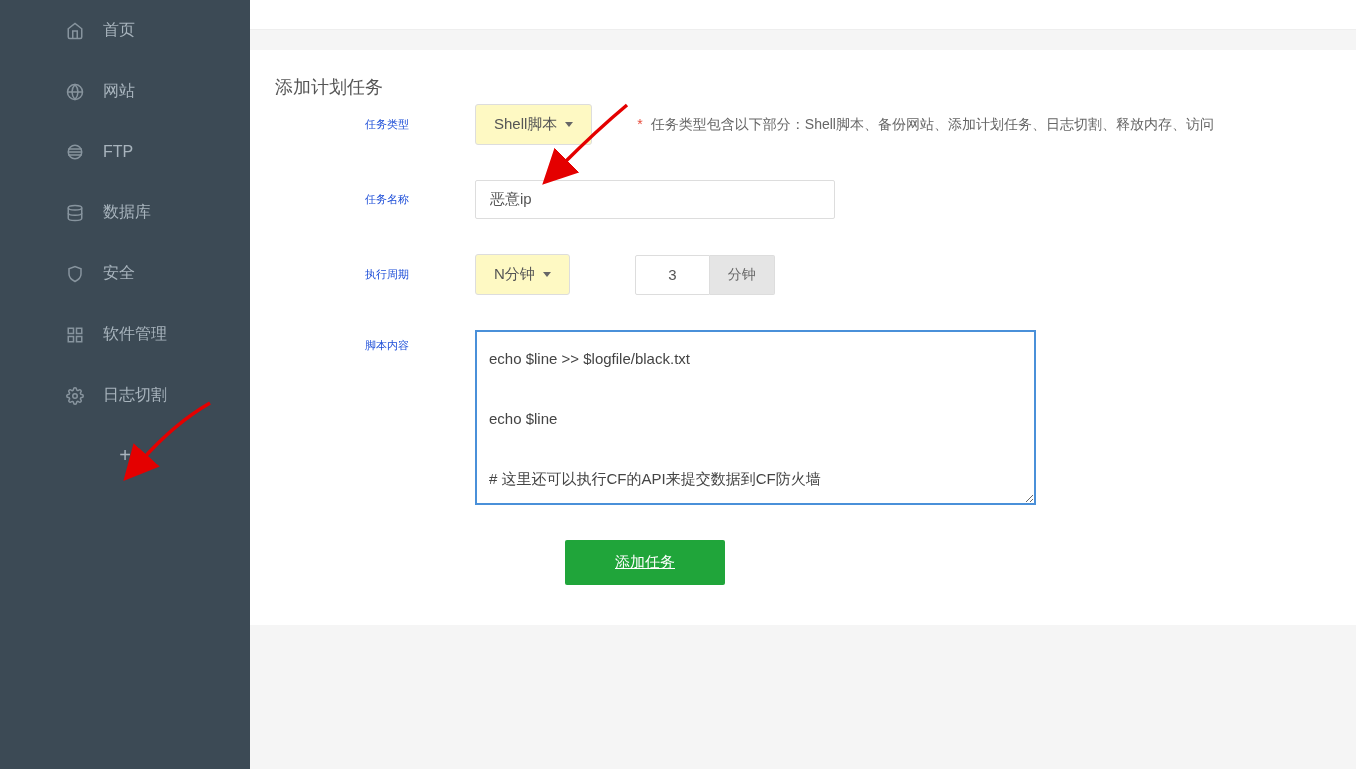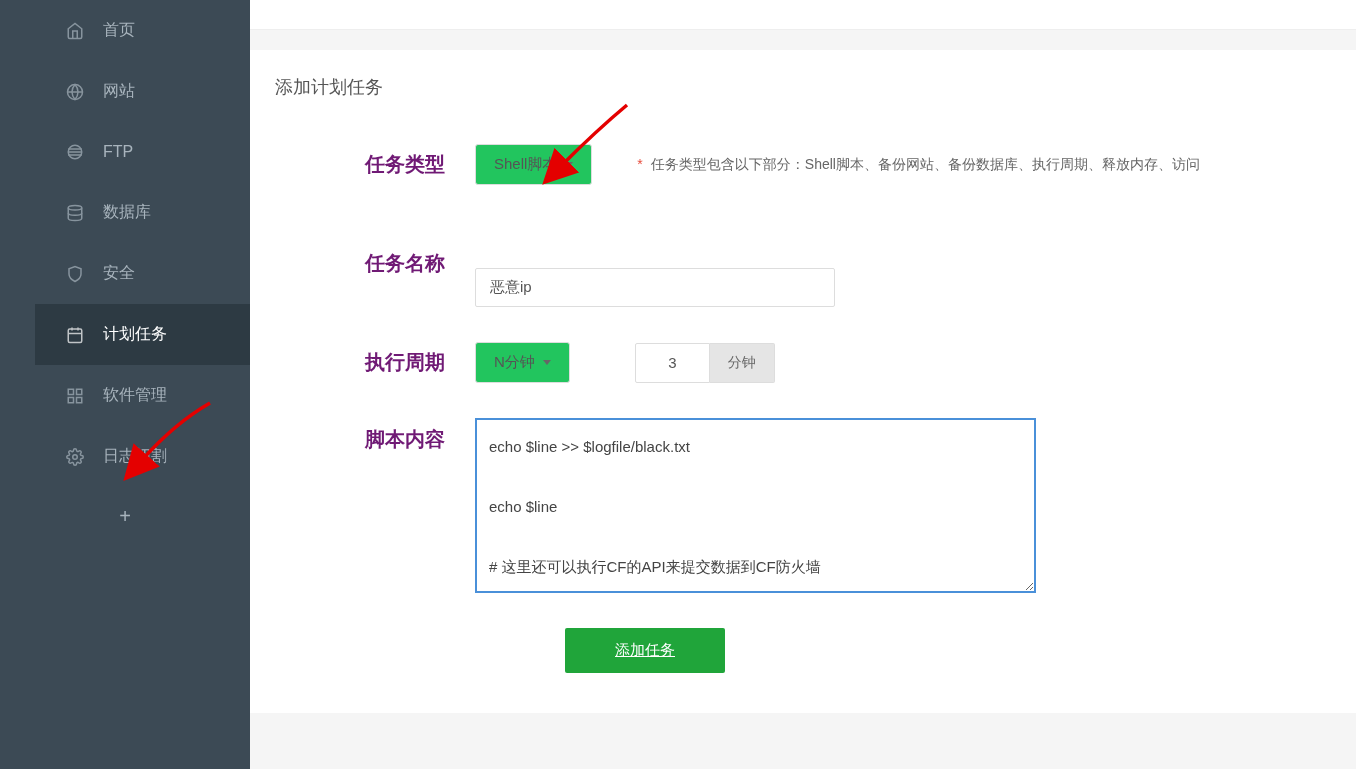--- a/index.html
+++ b/index.html
@@ -8,34 +8,34 @@
     
     .sidebar { width: 250px; background: #3c4a55; color: #a8b4bd; flex-shrink: 0; }
     .sidebar-item { display: flex; align-items: center; padding: 20px 30px; cursor: pointer; font-size: 16px; gap: 18px; margin-left: 35px; }
     .sidebar-item.active { background: #2d3a43; color: #fff; }
     .sidebar-icon { width: 20px; height: 20px; display: flex; align-items: center; justify-content: center; opacity: 0.7; }
     .sidebar-plus { text-align: center; padding: 18px; font-size: 20px; cursor: pointer; }
     
     .main { flex: 1; background: #f5f5f5; display: flex; flex-direction: column; }
     .top-spacer { height: 30px; background: #fff; border-bottom: 1px solid #eee; margin-bottom: 20px; }
     .content-panel { background: #fff; margin: 0 0 0 0; padding: 20px 25px 40px 25px; }
-    .page-title { font-size: 18px; color: #555; margin-bottom: 40px; padding: 5px 0; }
+    .page-title { font-size: 18px; color: #555; padding: 5px 0; }
     
     .form-row { display: flex; align-items: center; margin-bottom: 35px; padding-left: 90px; }
     .form-row.align-top { align-items: flex-start; margin-top: 24px; }
-    .form-label { width: 110px; color: #701a75; font-size: 20px; font-weight: bold; }
+    .form-label { width: 110px; color: #1d4ed8; font-size: 11px; }
     .form-controls { display: flex; align-items: center; gap: 10px; }
     
-    .dropdown-btn { border: 1px solid #ddd; background: #22c55e; padding: 10px 18px; font-size: 15px; cursor: pointer; border-radius: 3px; display: flex; align-items: center; gap: 8px; color: #555; }
+    .dropdown-btn { border: 1px solid #ddd; background: #fef9c3; padding: 10px 18px; font-size: 15px; cursor: pointer; border-radius: 3px; display: flex; align-items: center; gap: 8px; color: #555; }
     .caret { width: 0; height: 0; border-left: 4px solid transparent; border-right: 4px solid transparent; border-top: 5px solid #666; }
     
     .help-text { color: #666; font-size: 14px; margin-left: 35px; }
     .help-text .star { color: #e74c3c; margin-right: 8px; }
     
-    .text-input { border: 1px solid #ddd; padding: 10px 14px; font-size: 15px; width: 360px; border-radius: 2px; color: #555; margin-top: 48px; }
+    .text-input { border: 1px solid #ddd; padding: 10px 14px; font-size: 15px; width: 360px; border-radius: 2px; color: #555; }
     
     .num-input { border: 1px solid #ddd; padding: 10px 0; font-size: 15px; width: 75px; text-align: center; border-radius: 2px 0 0 2px; color: #555; }
     .unit-label { border: 1px solid #ddd; border-left: none; padding: 10px 18px; background: #e5e5e5; color: #666; border-radius: 0 2px 2px 0; }
     .period-group { display: flex; align-items: stretch; margin-left: 55px; }
     
     .script-textarea { width: 561px; height: 175px; border: 2px solid #4a90d9; padding: 12px; font-size: 15px; font-family: Arial, sans-serif; resize: both; line-height: 2.0; color: #444; outline: none; }
     
     .submit-btn { background: #20a53a; color: #fff; border: none; padding: 13px 50px; font-size: 15px; cursor: pointer; border-radius: 2px; margin-left: 200px; text-decoration: underline; }
     
     .arrow-annotation { position: absolute; pointer-events: none; }
@@ -87,31 +87,20 @@
       <span>数据库</span>
     </div>
     <div class="sidebar-item">
       <span class="sidebar-icon">
         <svg width="18" height="18" viewBox="0 0 24 24" fill="none" stroke="currentColor" stroke-width="2">
             <path d="M12 22s8-4 8-10V5l-8-3-8 3v7c0 6 8 10 8 10z"></path>
           </svg>
       </span>
       <span>安全</span>
     </div>
-    <div class="sidebar-item active">
-      <span class="sidebar-icon">
-        <svg width="18" height="18" viewBox="0 0 24 24" fill="none" stroke="currentColor" stroke-width="2">
-            <rect x="3" y="4" width="18" height="18" rx="2"></rect>
-            <line x1="16" y1="2" x2="16" y2="6"></line>
-            <line x1="8" y1="2" x2="8" y2="6"></line>
-            <line x1="3" y1="10" x2="21" y2="10"></line>
-          </svg>
-      </span>
-      <span>计划任务</span>
-    </div>
     <div class="sidebar-item">
       <span class="sidebar-icon">
         <svg width="18" height="18" viewBox="0 0 24 24" fill="none" stroke="currentColor" stroke-width="2">
             <rect x="3" y="3" width="7" height="7"></rect>
             <rect x="14" y="3" width="7" height="7"></rect>
             <rect x="3" y="14" width="7" height="7"></rect>
             <rect x="14" y="14" width="7" height="7"></rect>
           </svg>
       </span>
       <span>软件管理</span>
@@ -136,21 +125,21 @@
       <div class="page-title">添加计划任务</div>
 
       <div class="form-row">
         <div class="form-label">任务类型</div>
         <div class="form-controls">
           <button class="dropdown-btn">
             <span>Shell脚本</span>
             <span class="caret"></span>
           </button>
           <div class="help-text">
-            <span class="star">*</span><span>任务类型包含以下部分：Shell脚本、备份网站、备份数据库、执行周期、释放内存、访问</span>
+            <span class="star">*</span><span>任务类型包含以下部分：Shell脚本、备份网站、添加计划任务、日志切割、释放内存、访问</span>
           </div>
         </div>
       </div>
 
       <div class="form-row">
         <div class="form-label">任务名称</div>
         <div class="form-controls">
           <input type="text" class="text-input" value="恶意ip" style="">
         </div>
       </div>

